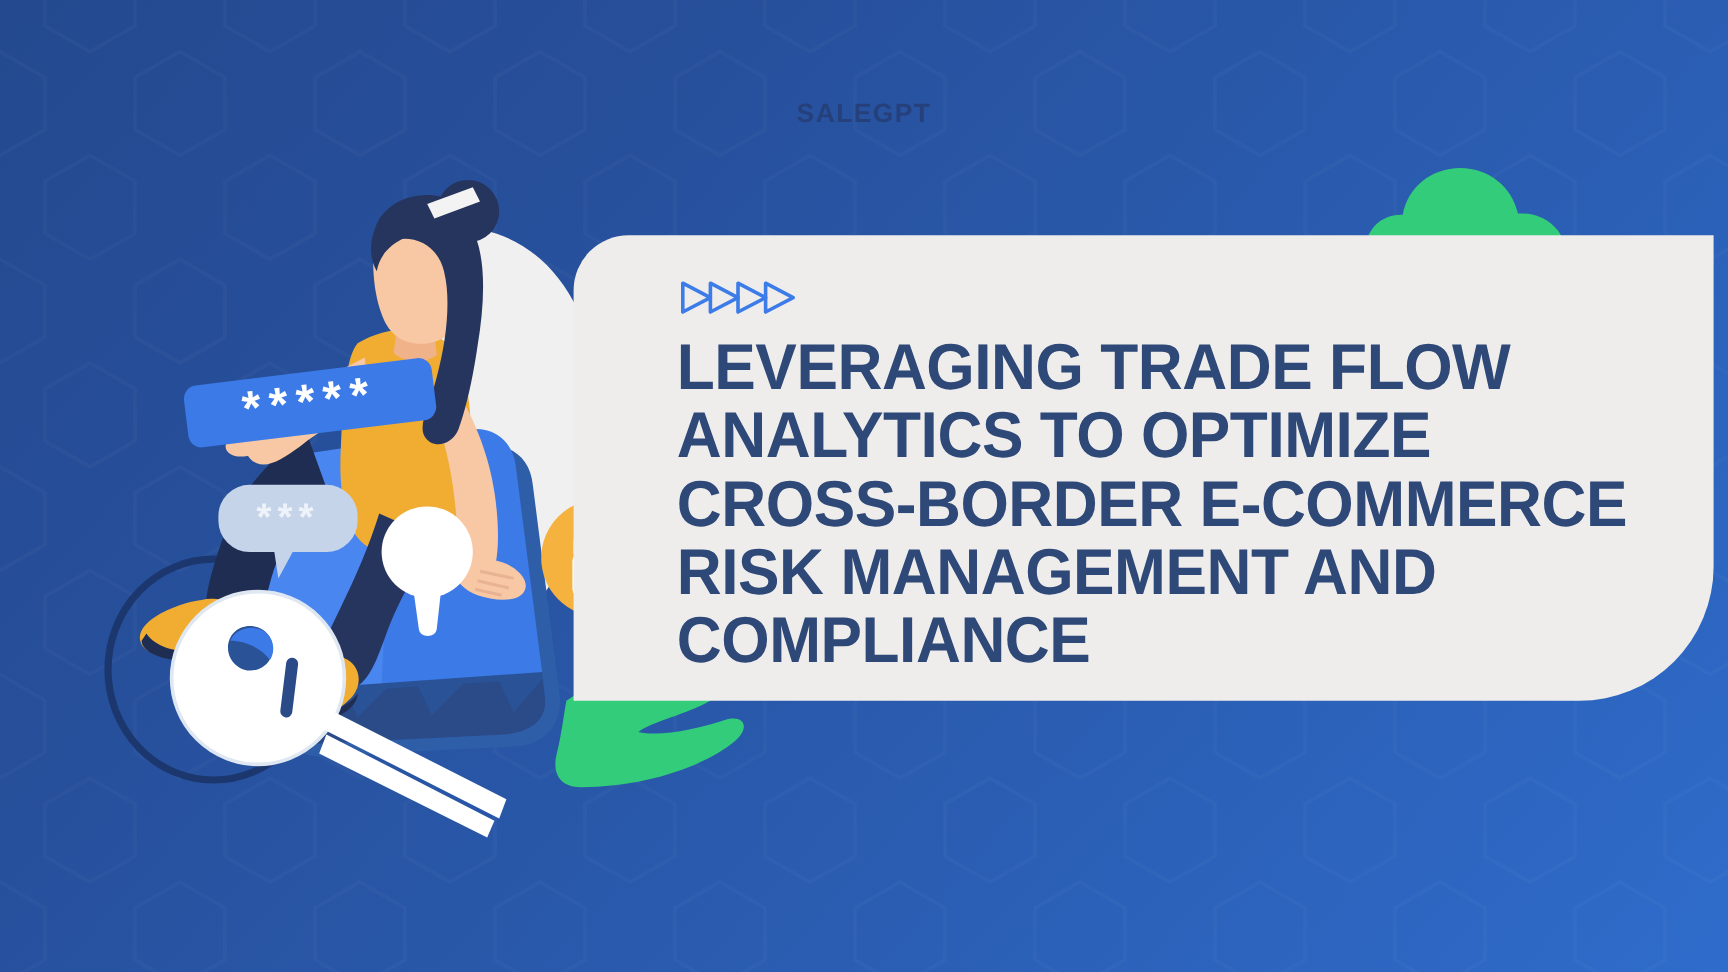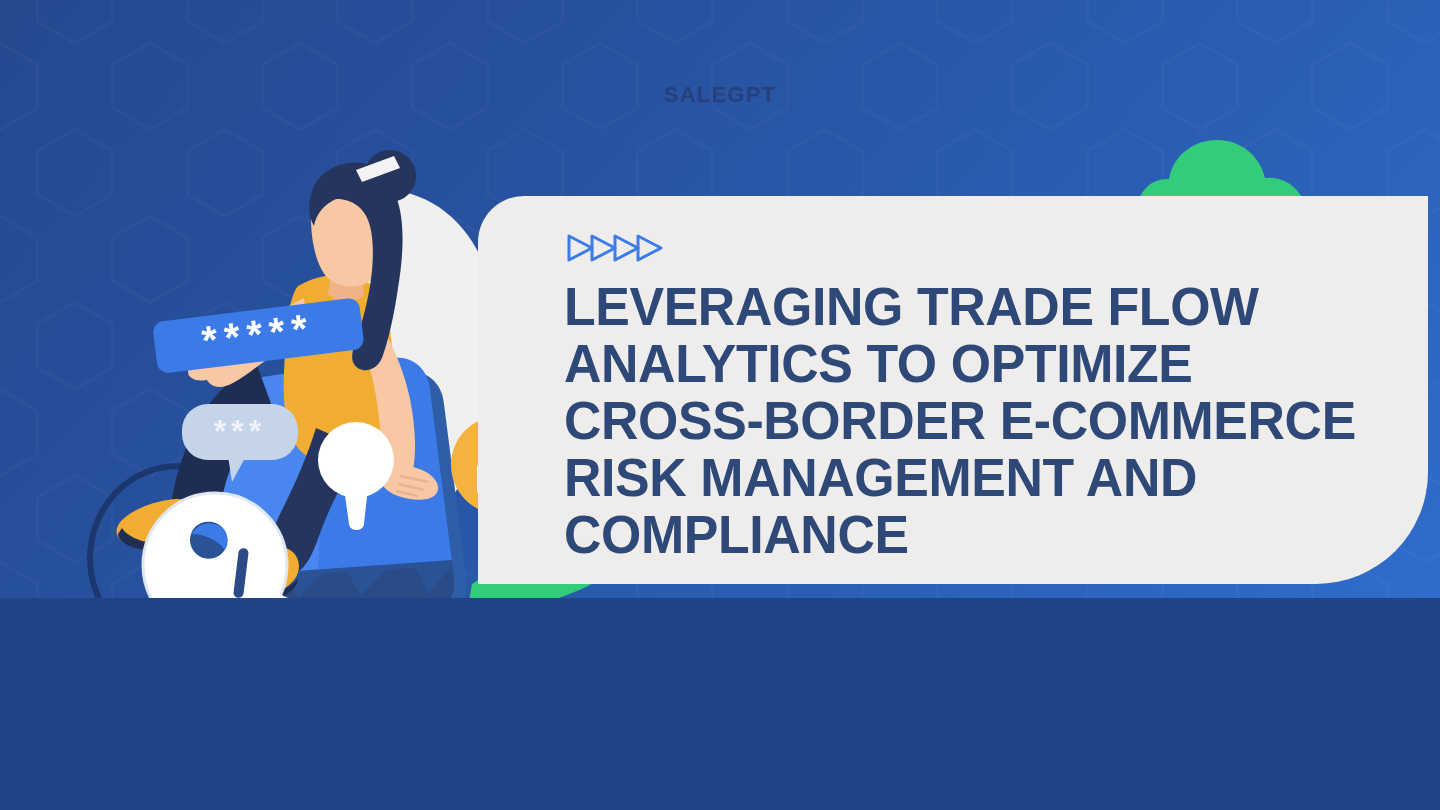--- a/index.html
+++ b/index.html
@@ -6,21 +6,21 @@
   html, body {
     margin: 0;
     padding: 0;
     background: #1f4488;
   }
   * { box-sizing: border-box; }
 
   .slide {
     position: relative;
     width: 1440px;
-    height: 598px;
+    height: 810px;
     overflow: hidden;
     font-family: "Liberation Sans", "DejaVu Sans", sans-serif;
     background: linear-gradient(132deg, #24498f 0%, #27509c 30%, #2a5cb0 62%, #2f6ccb 100%);
   }
 
   
   .hex-pattern {
     position: absolute;
     inset: 0;
     opacity: .5;

